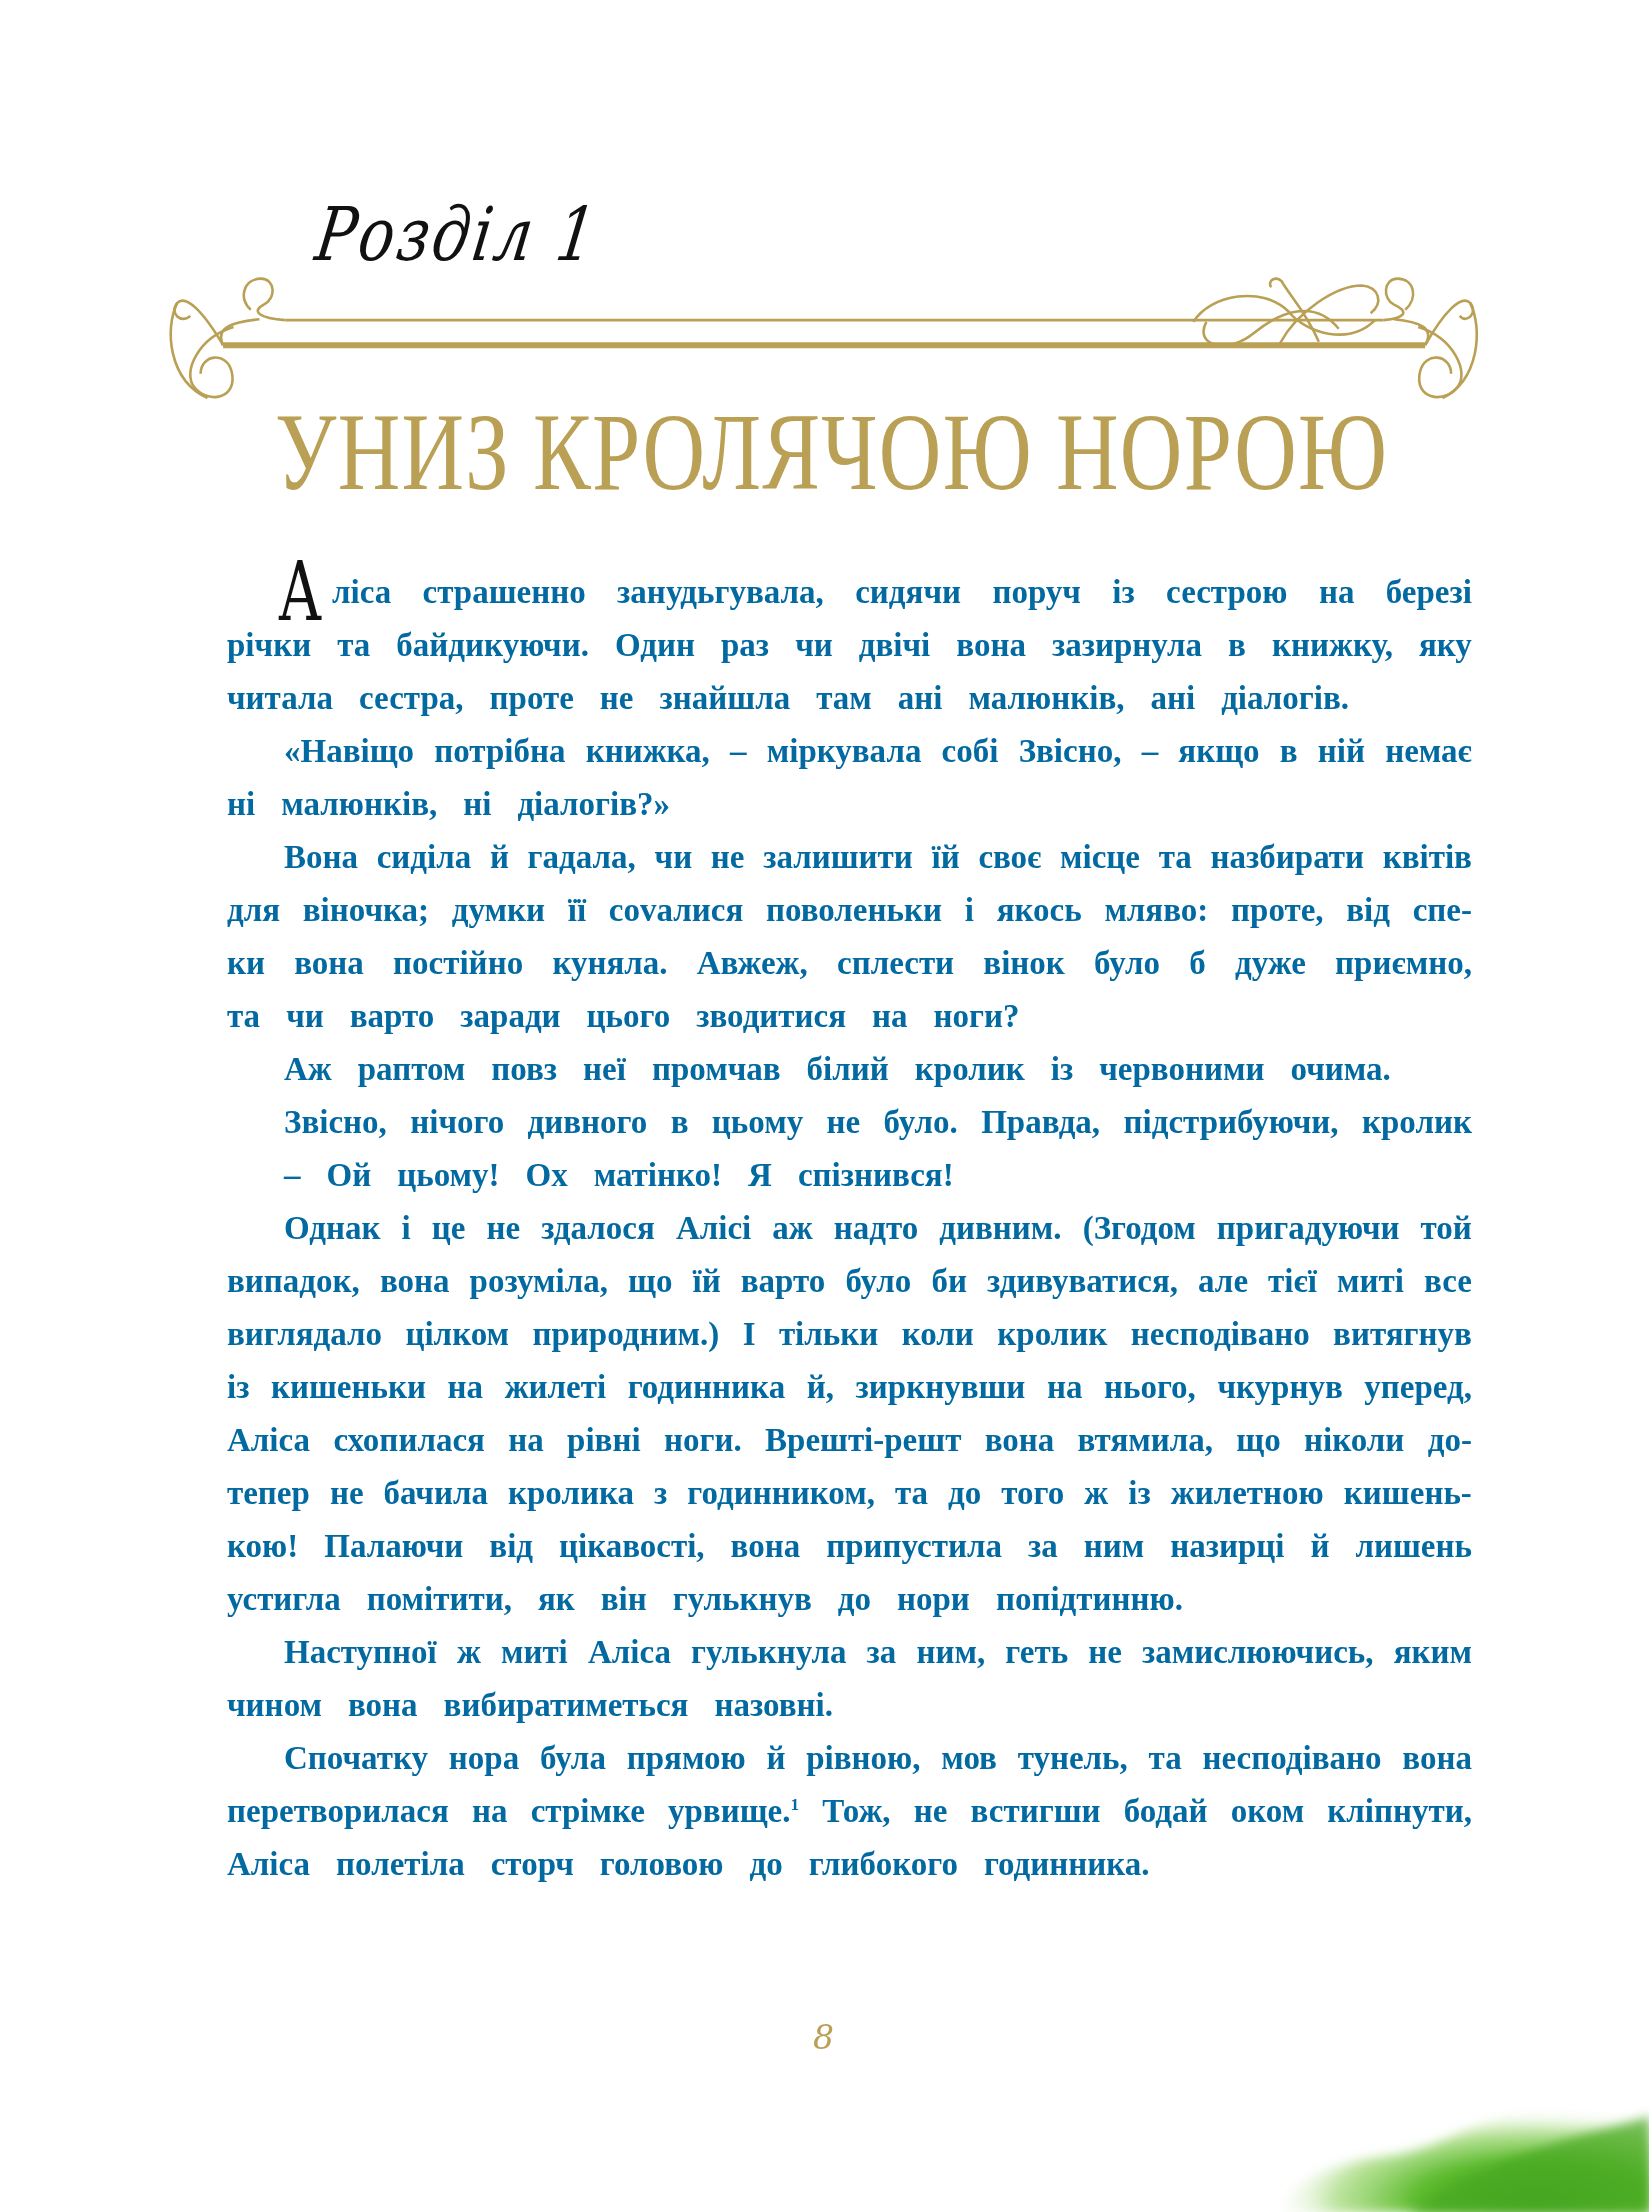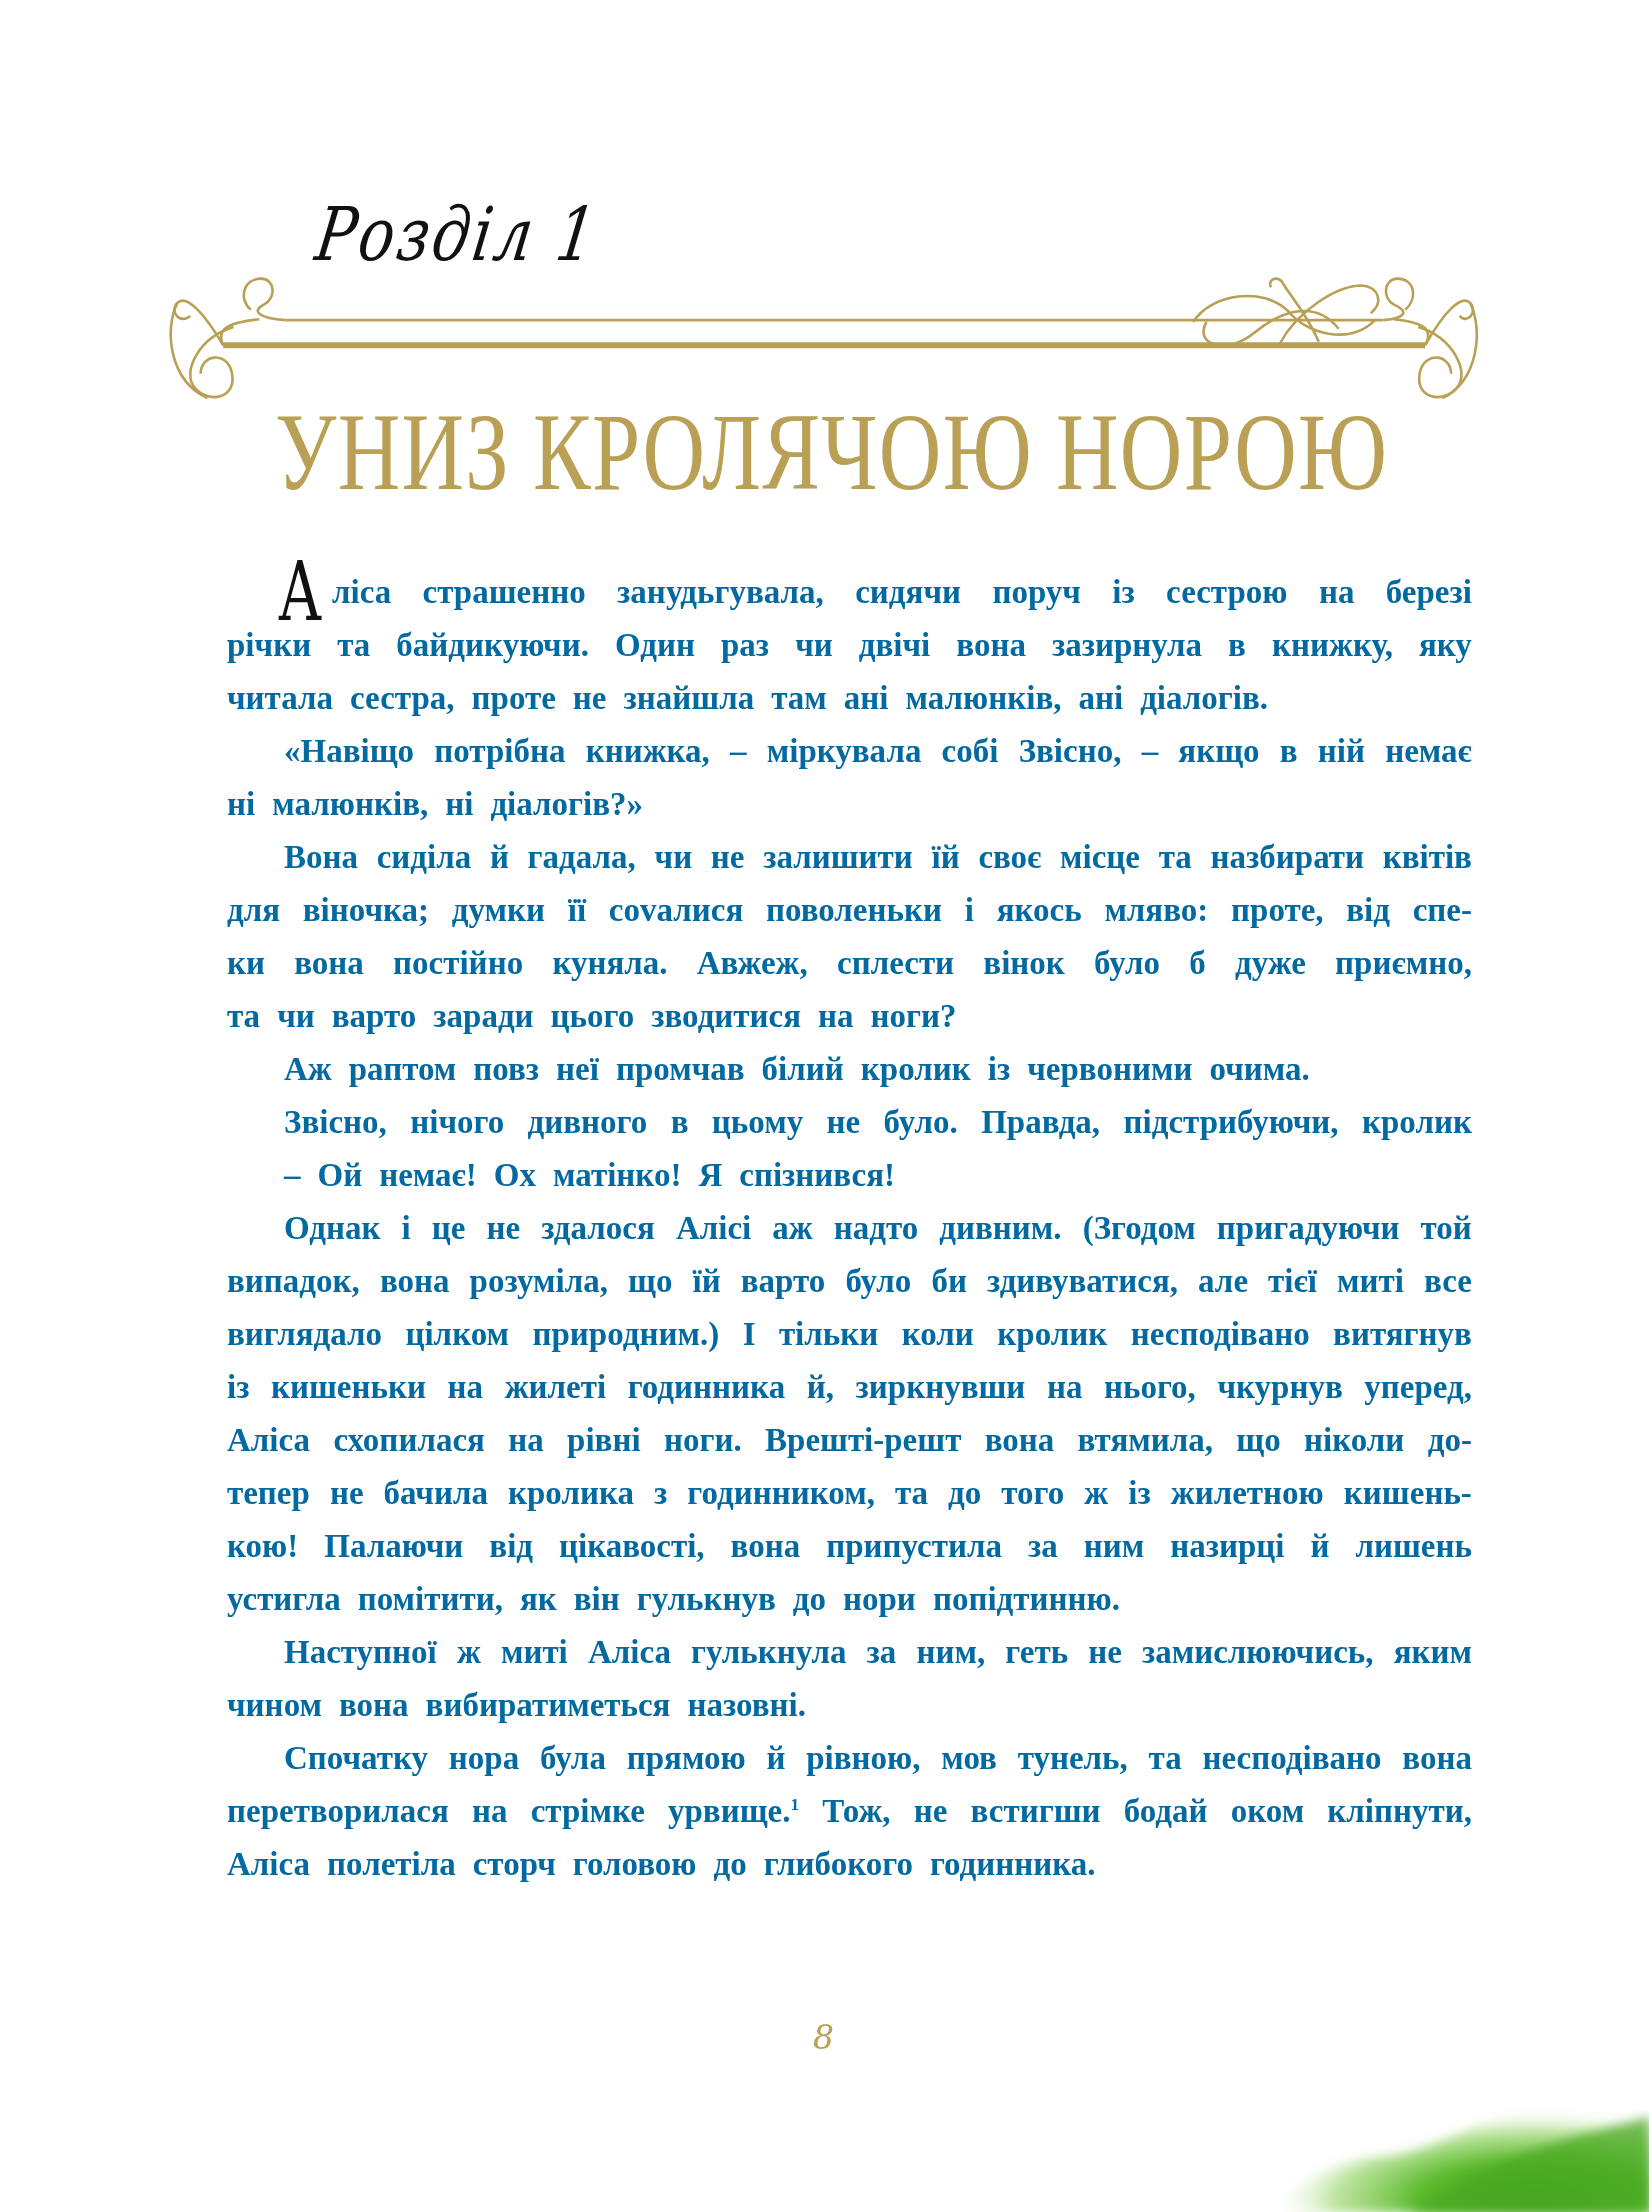--- a/index.html
+++ b/index.html
@@ -26,21 +26,21 @@
   .body-text {
     position: absolute; left: 227px; top: 566px; width: 1245px;
     font-size: 33px; font-weight: bold; color: #0369a1;
   }
   .line {
     height: 53px; line-height: 53px; white-space: nowrap;
     display: flex; justify-content: space-between;
     transform: scaleX(1); 
   }
   .line span.w { display: inline-block; }
-  .line.last { justify-content: flex-start; gap: 17px; }
+  .line.last { justify-content: flex-start; gap: 26px; }
   .line.indent { padding-left: 57px; }
   .dropcap {
     position: absolute; left: 278px; top: 550px;
     font-family: "DejaVu Serif", serif; font-weight: normal;
     font-size: 83px; line-height: 1; color: #111;
     transform: scaleX(0.7); transform-origin: left top;
   }
   .page-number {
     position: absolute; left: 813px; top: 2018px;
     font-family: "DejaVu Serif", serif; font-style: italic;
@@ -216,21 +216,21 @@
       <span class="w">цьому</span>
       <span class="w">не</span>
       <span class="w">було.</span>
       <span class="w">Правда,</span>
       <span class="w">підстрибуючи,</span>
       <span class="w">кролик</span>
     </div>
     <div class="line indent last">
       <span class="w">–</span>
       <span class="w">Ой</span>
-      <span class="w">немає!</span>
+      <span class="w">цьому!</span>
       <span class="w">Ох</span>
       <span class="w">матінко!</span>
       <span class="w">Я</span>
       <span class="w">спізнився!</span>
     </div>
     <div class="line indent">
       <span class="w">Однак</span>
       <span class="w">і</span>
       <span class="w">це</span>
       <span class="w">не</span>

